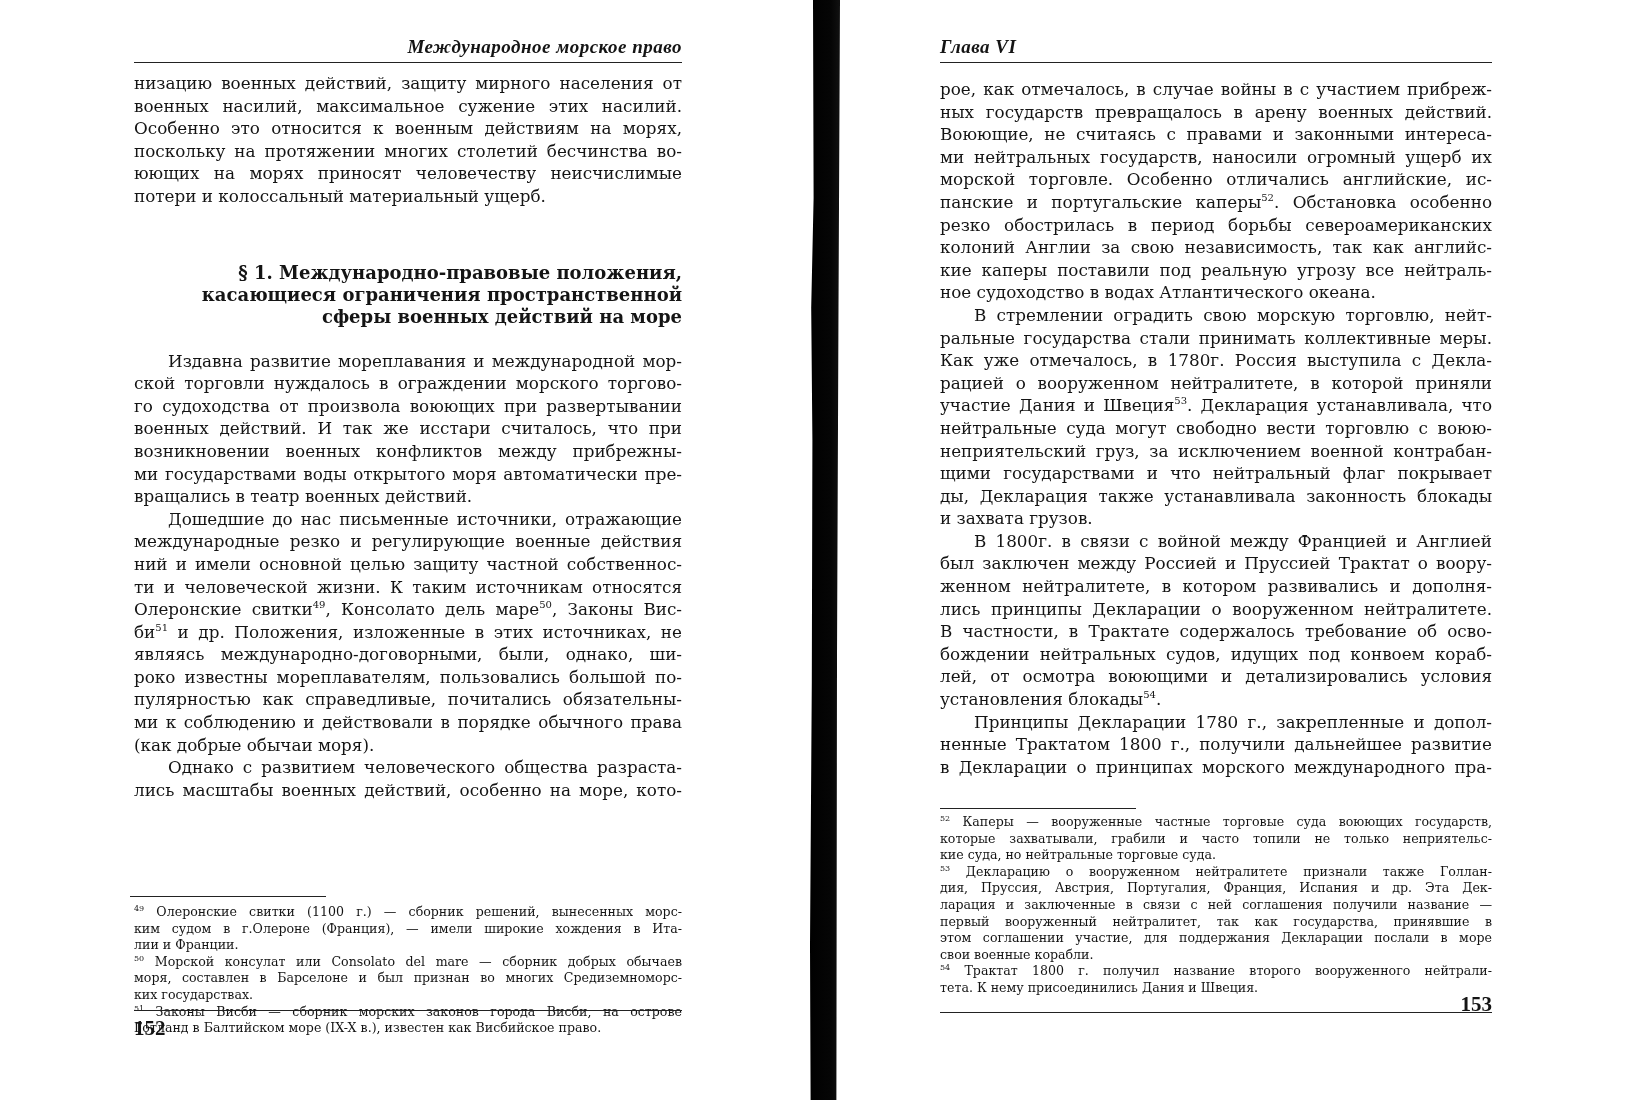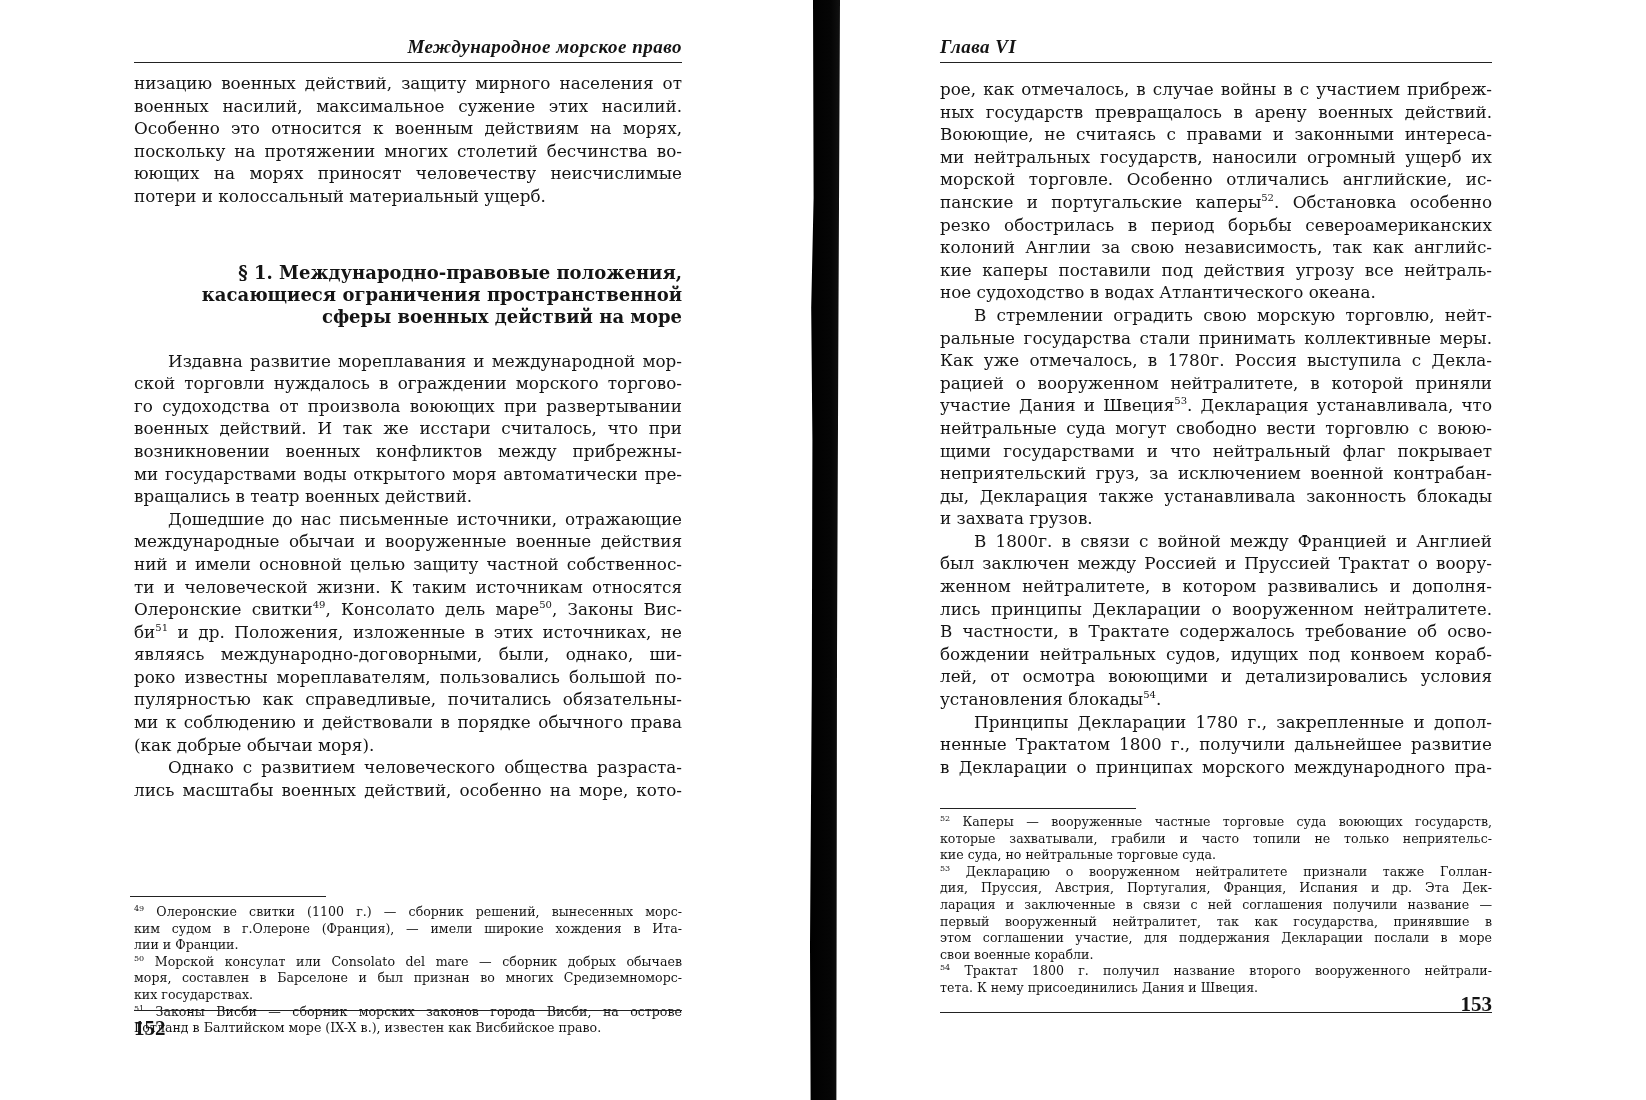--- a/index.html
+++ b/index.html
@@ -82,21 +82,21 @@
         <div class="line indent">Издавна развитие мореплавания и международной мор-</div>
         <div class="line">ской торговли нуждалось в ограждении морского торгово-</div>
         <div class="line">го судоходства от произвола воюющих при развертывании</div>
         <div class="line">военных действий. И так же исстари считалось, что при</div>
         <div class="line">возникновении военных конфликтов между прибрежны-</div>
         <div class="line">ми государствами воды открытого моря автоматически пре-</div>
         <div class="line last">вращались в театр военных действий.</div>
       </div>
     <div>
         <div class="line indent">Дошедшие до нас письменные источники, отражающие</div>
-        <div class="line">международные обычаи и вооруженные военные действия</div>
+        <div class="line">международные резко и регулирующие военные действия</div>
         <div class="line">ний и имели основной целью защиту частной собственнос-</div>
         <div class="line">ти и человеческой жизни. К таким источникам относятся</div>
       </div>
     <div class="line"><span>Олеронские свитки</span><sup>49</sup><span>, Консолато дель маре</span><sup>50</sup><span>, Законы Вис-</span></div>
     <div class="line"><span>би</span><sup>51</sup><span> и др. Положения, изложенные в этих источниках, не</span></div>
     <div>
         <div class="line">являясь международно-договорными, были, однако, ши-</div>
         <div class="line">роко известны мореплавателям, пользовались большой по-</div>
         <div class="line">пулярностью как справедливые, почитались обязательны-</div>
         <div class="line">ми к соблюдению и действовали в порядке обычного права</div>
@@ -141,35 +141,35 @@
         <div class="line">рое, как отмечалось, в случае войны в с участием прибреж-</div>
         <div class="line">ных государств превращалось в арену военных действий.</div>
         <div class="line">Воюющие, не считаясь с правами и законными интереса-</div>
         <div class="line">ми нейтральных государств, наносили огромный ущерб их</div>
         <div class="line">морской торговле. Особенно отличались английские, ис-</div>
       </div>
     <div class="line"><span>панские и португальские каперы</span><sup>52</sup><span>. Обстановка особенно</span></div>
     <div>
         <div class="line">резко обострилась в период борьбы североамериканских</div>
         <div class="line">колоний Англии за свою независимость, так как английс-</div>
-        <div class="line">кие каперы поставили под действия угрозу все нейтраль-</div>
+        <div class="line">кие каперы поставили под реальную угрозу все нейтраль-</div>
         <div class="line last">ное судоходство в водах Атлантического океана.</div>
       </div>
 
     <div>
         <div class="line indent">В стремлении оградить свою морскую торговлю, нейт-</div>
         <div class="line">ральные государства стали принимать коллективные меры.</div>
         <div class="line">Как уже отмечалось, в 1780г. Россия выступила с Декла-</div>
         <div class="line">рацией о вооруженном нейтралитете, в которой приняли</div>
       </div>
     <div class="line"><span>участие Дания и Швеция</span><sup>53</sup><span>. Декларация устанавливала, что</span></div>
     <div>
         <div class="line">нейтральные суда могут свободно вести торговлю с воюю-</div>
+        <div class="line">неприятельский груз, за исключением военной контрабан-</div>
         <div class="line">щими государствами и что нейтральный флаг покрывает</div>
-        <div class="line">неприятельский груз, за исключением военной контрабан-</div>
         <div class="line">ды, Декларация также устанавливала законность блокады</div>
         <div class="line last">и захвата грузов.</div>
       </div>
 
     <div>
         <div class="line indent">В 1800г. в связи с войной между Францией и Англией</div>
         <div class="line">был заключен между Россией и Пруссией Трактат о воору-</div>
         <div class="line">женном нейтралитете, в котором развивались и дополня-</div>
         <div class="line">лись принципы Декларации о вооруженном нейтралитете.</div>
         <div class="line">В частности, в Трактате содержалось требование об осво-</div>

